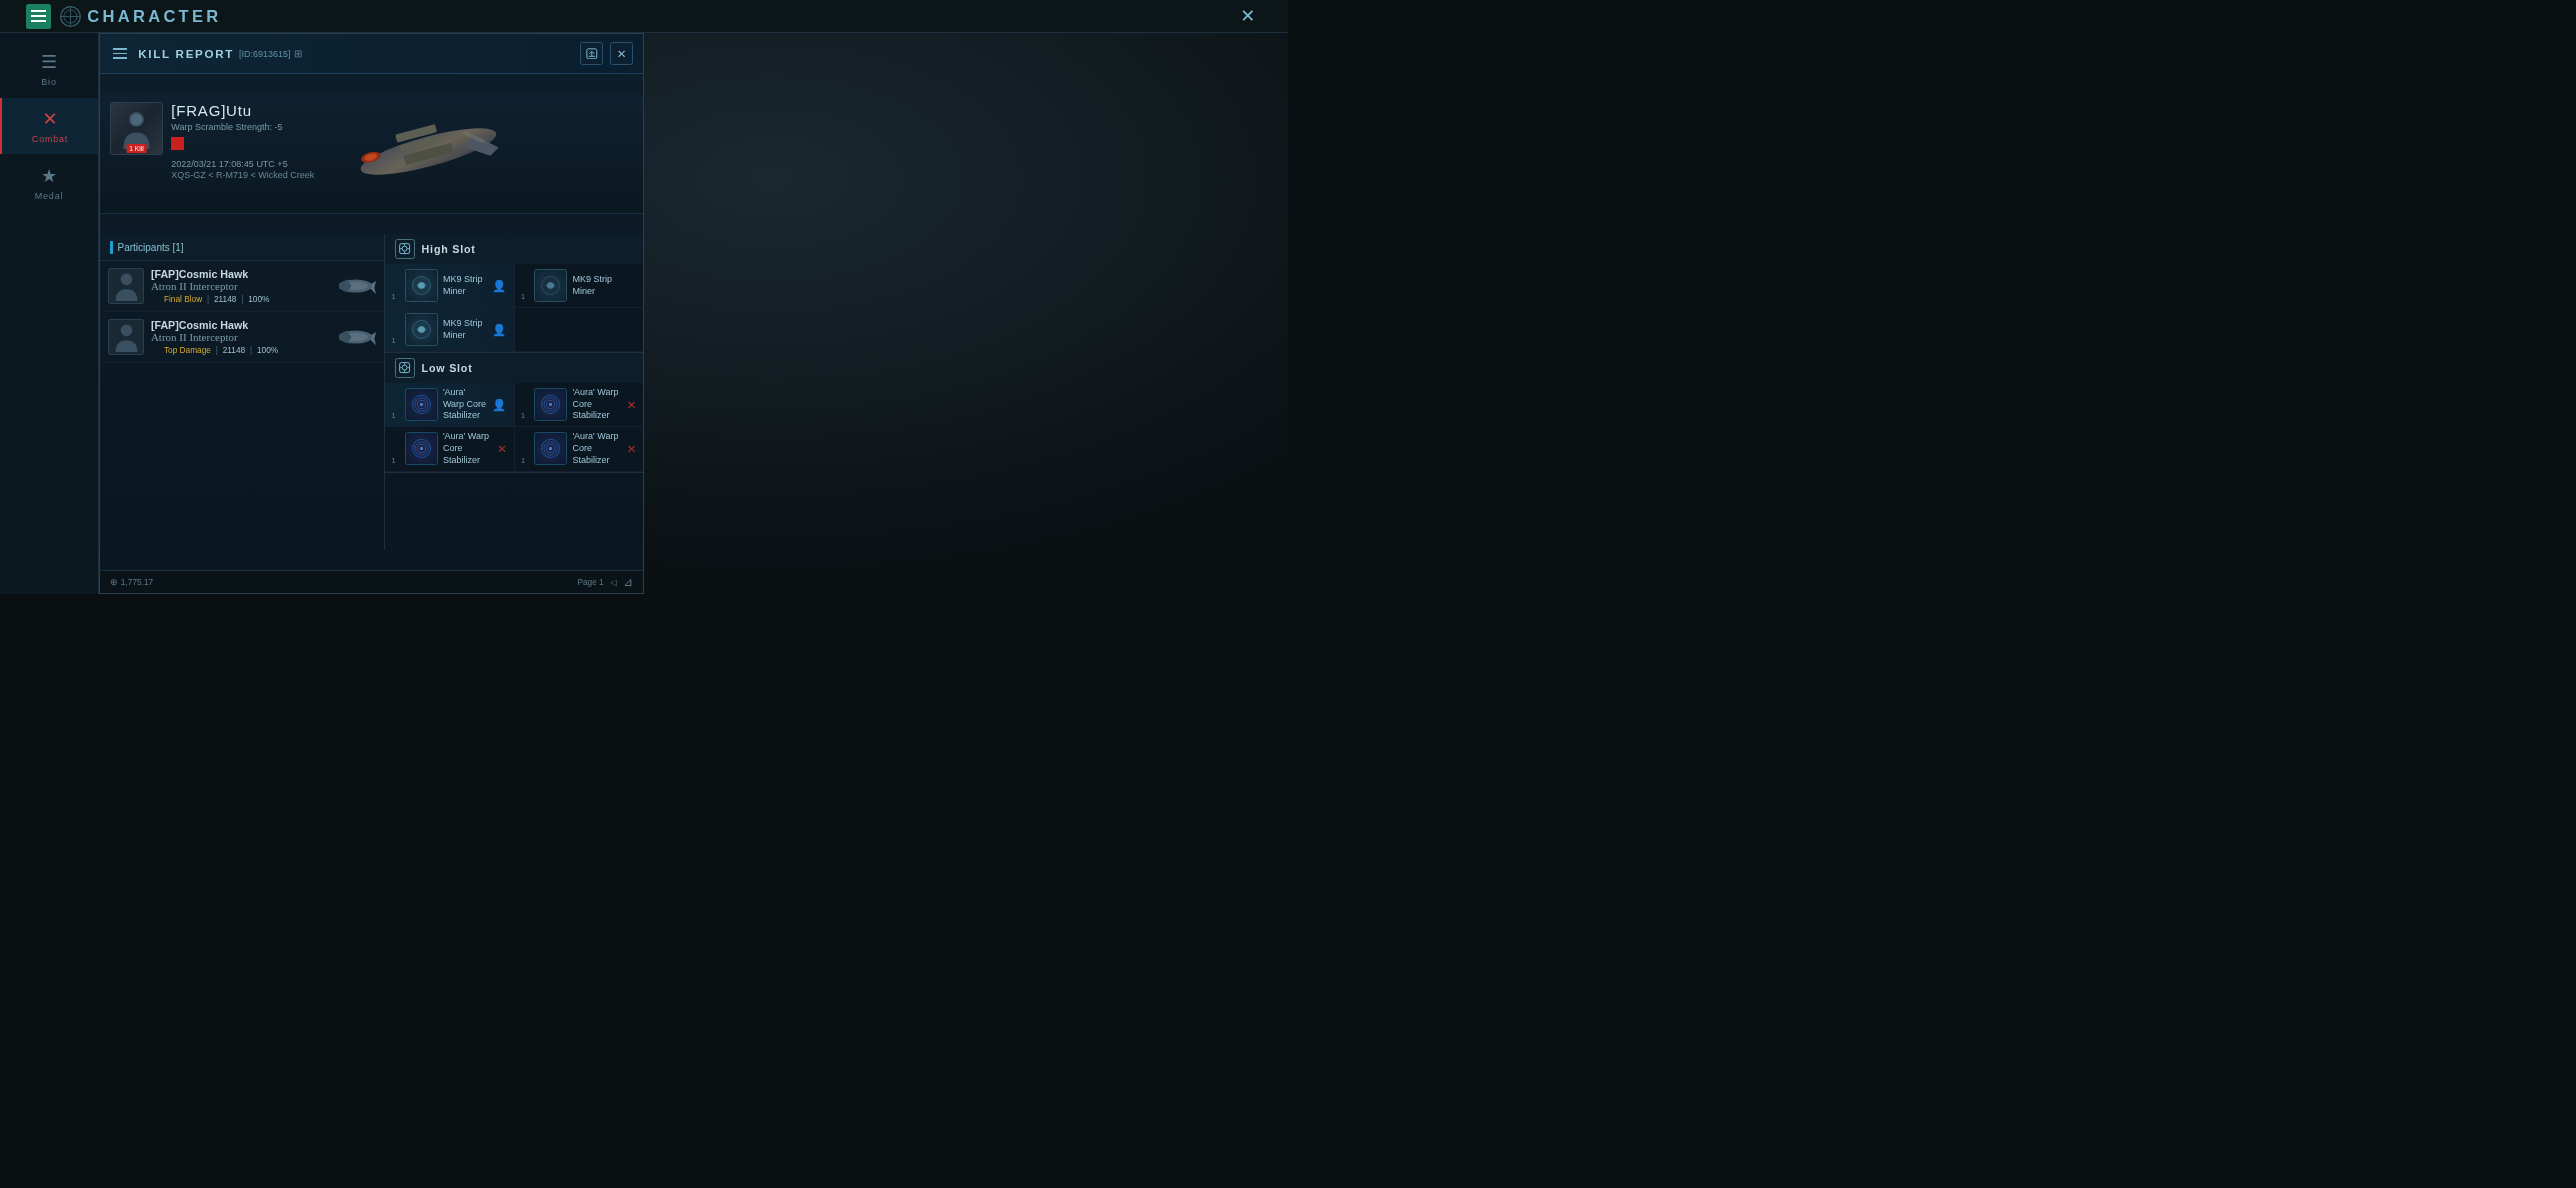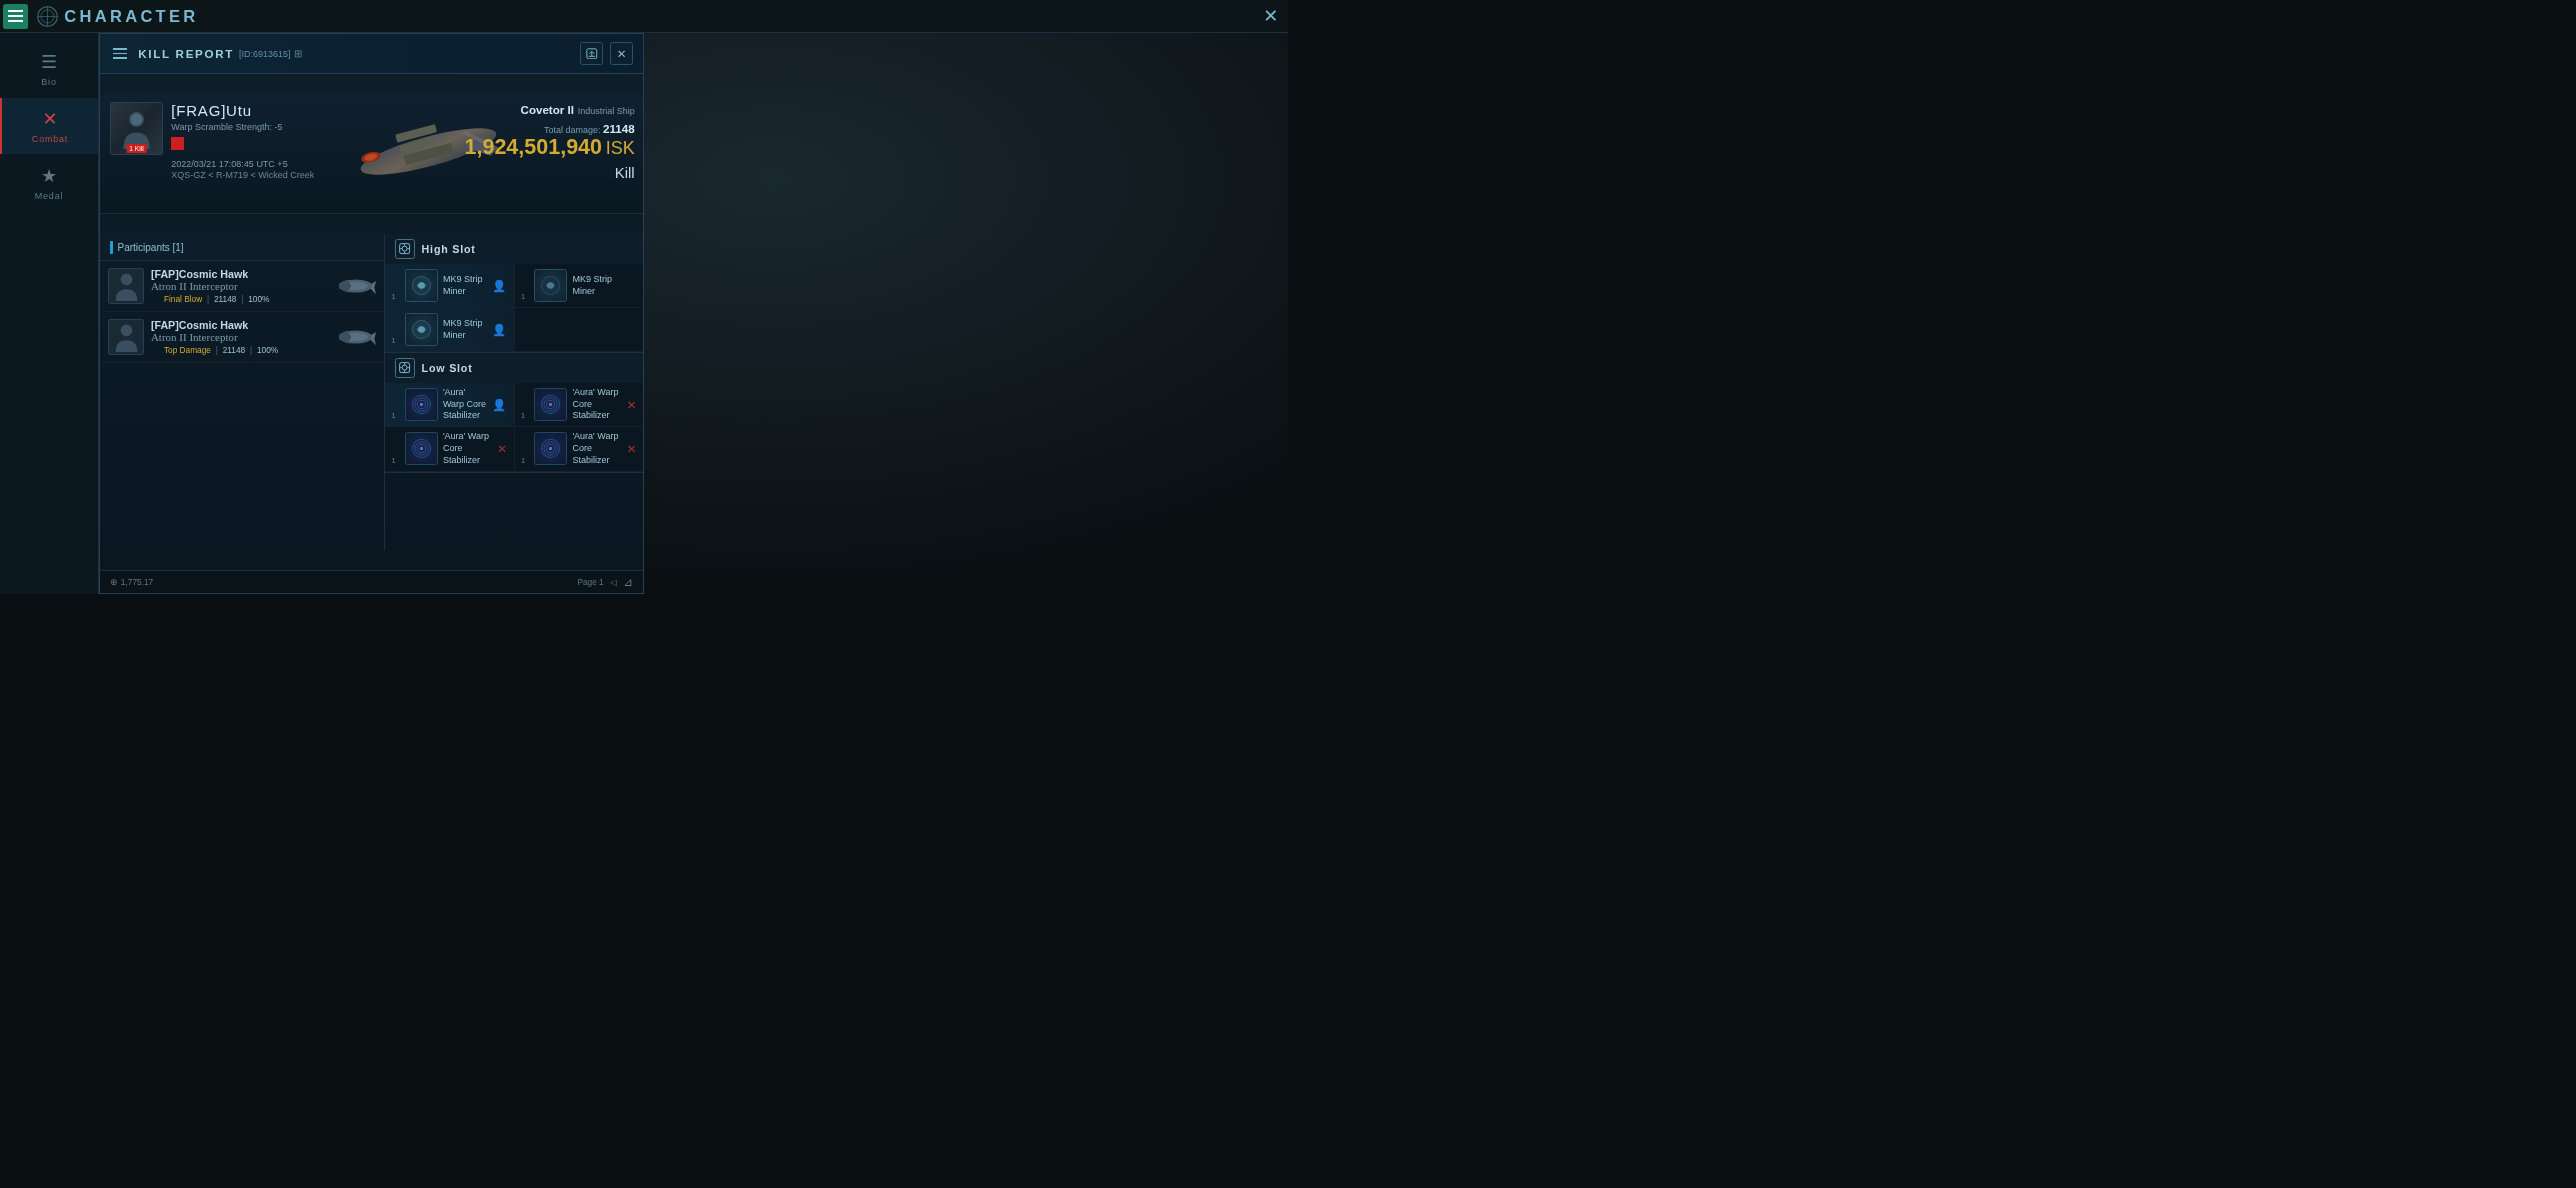--- a/index.html
+++ b/index.html
@@ -21,21 +21,21 @@
     }
 
     
     .top-bar {
       position: absolute;
       top: 0; left: 0; right: 0;
       height: 33px;
       background: #0c1518;
       display: flex;
       align-items: center;
-      padding: 0 3px;
+      padding: 0 26px;
       border-bottom: 0.8px solid #1e3040;
       z-index: 10;
     }
     .hamburger-icon {
       width: 25px; height: 25px;
       background: #1a8060;
       border-radius: 2.5px;
       display: flex; flex-direction: column;
       align-items: center; justify-content: center;
       gap: 3.3px;
@@ -562,35 +562,20 @@
 
         <rect x="70" y="52" width="60" height="12" rx="2" fill="#5a5a4a" transform="rotate(-15, 100, 58)"></rect>
 
         <ellipse cx="30" cy="62" rx="12" ry="6" fill="#aa3010" transform="rotate(-15, 30, 62)"></ellipse>
         <ellipse cx="30" cy="62" rx="8" ry="4" fill="#dd5020" transform="rotate(-15, 30, 62)"></ellipse>
 
         <path d="M145 30 L170 42 L165 45 L140 33 Z" fill="#8a8878" opacity="0.5"></path>
       </svg>
     </div>
 
-    <div class="ship-info-right">
-      <div>
-        <span class="ship-name">Covetor II</span>
-        <span class="ship-type">Industrial Ship</span>
-      </div>
-      <div class="total-damage-label">
-        <span>Total damage:</span>
-        <span class="total-damage-value">21148</span>
-      </div>
-      <div>
-        <span class="isk-value">1,924,501,940</span>
-        <span class="isk-unit">ISK</span>
-      </div>
-      <div class="kill-type">Kill</div>
-    </div>
   </div>
 
   <div class="main-content">
 
     <div class="participants-section">
       <div class="section-header">
         <div class="section-header-bar"></div>
         <span>Participants [1]</span>
       </div>
       <div class="participants-list">

